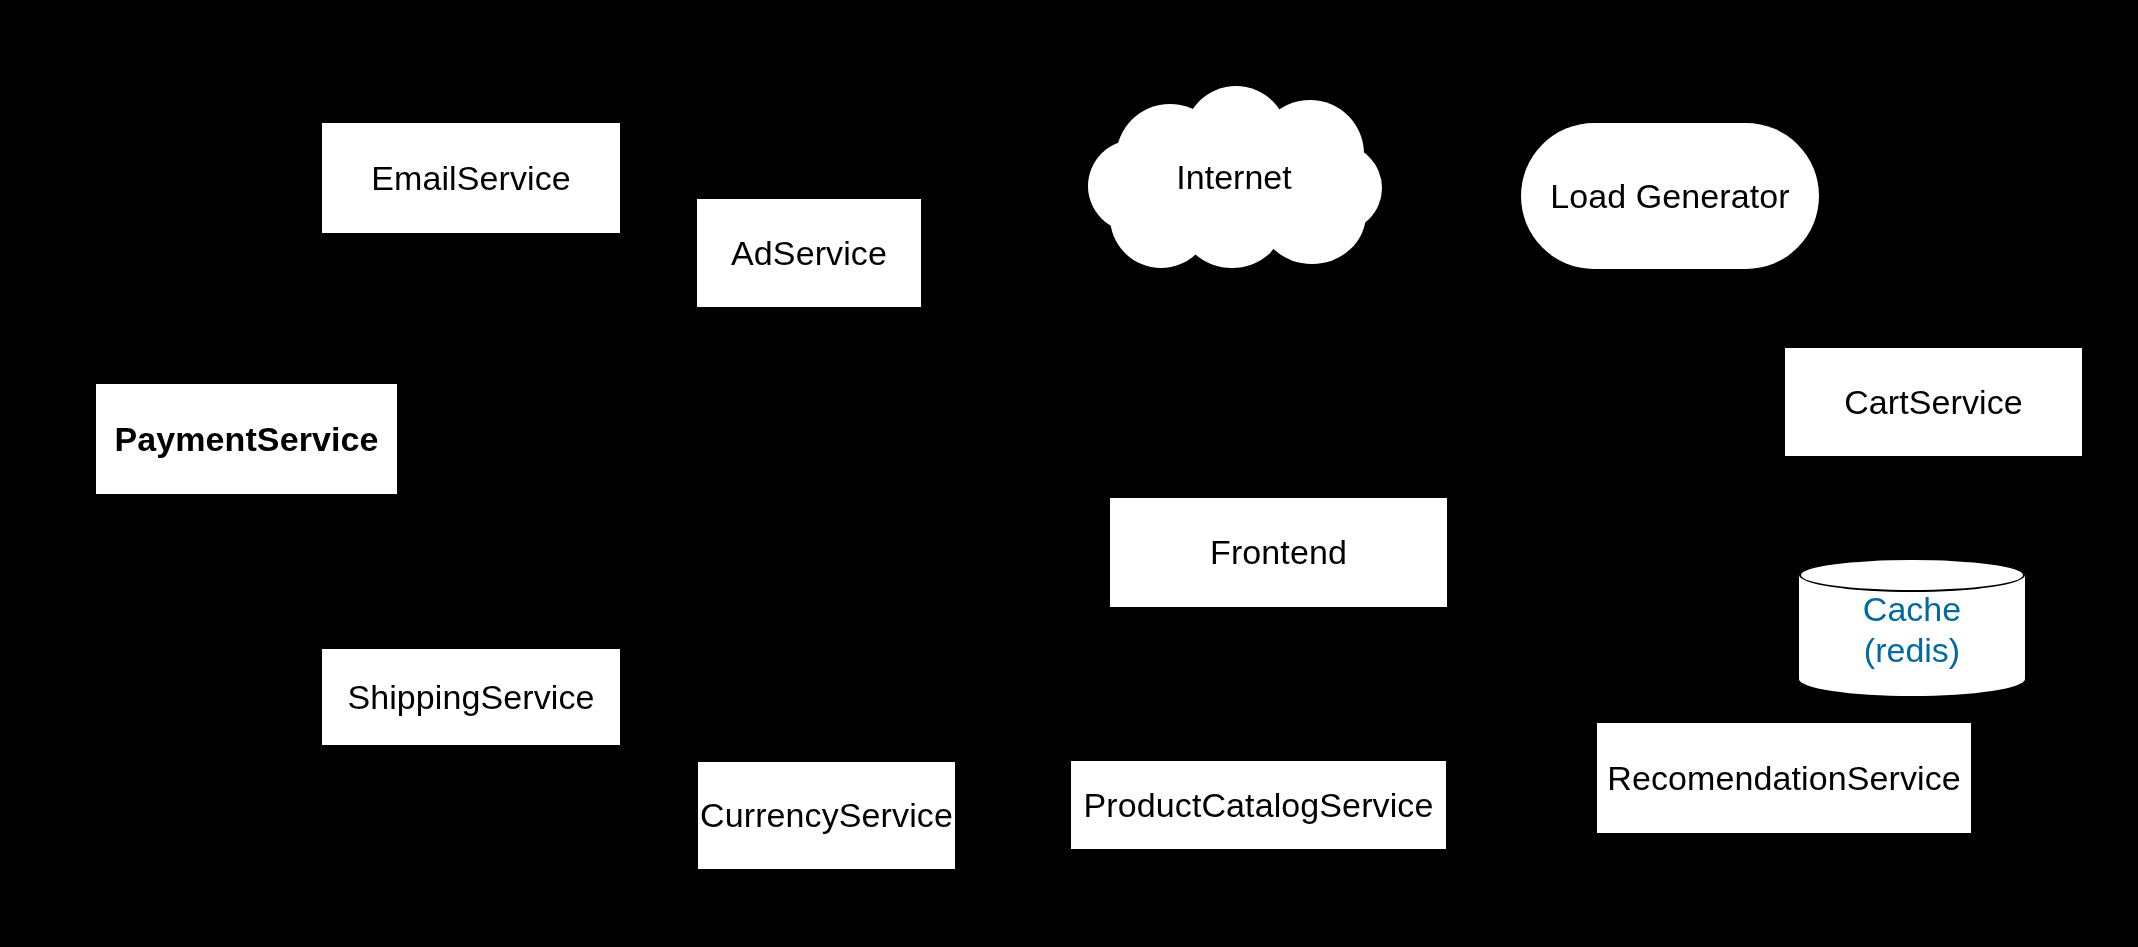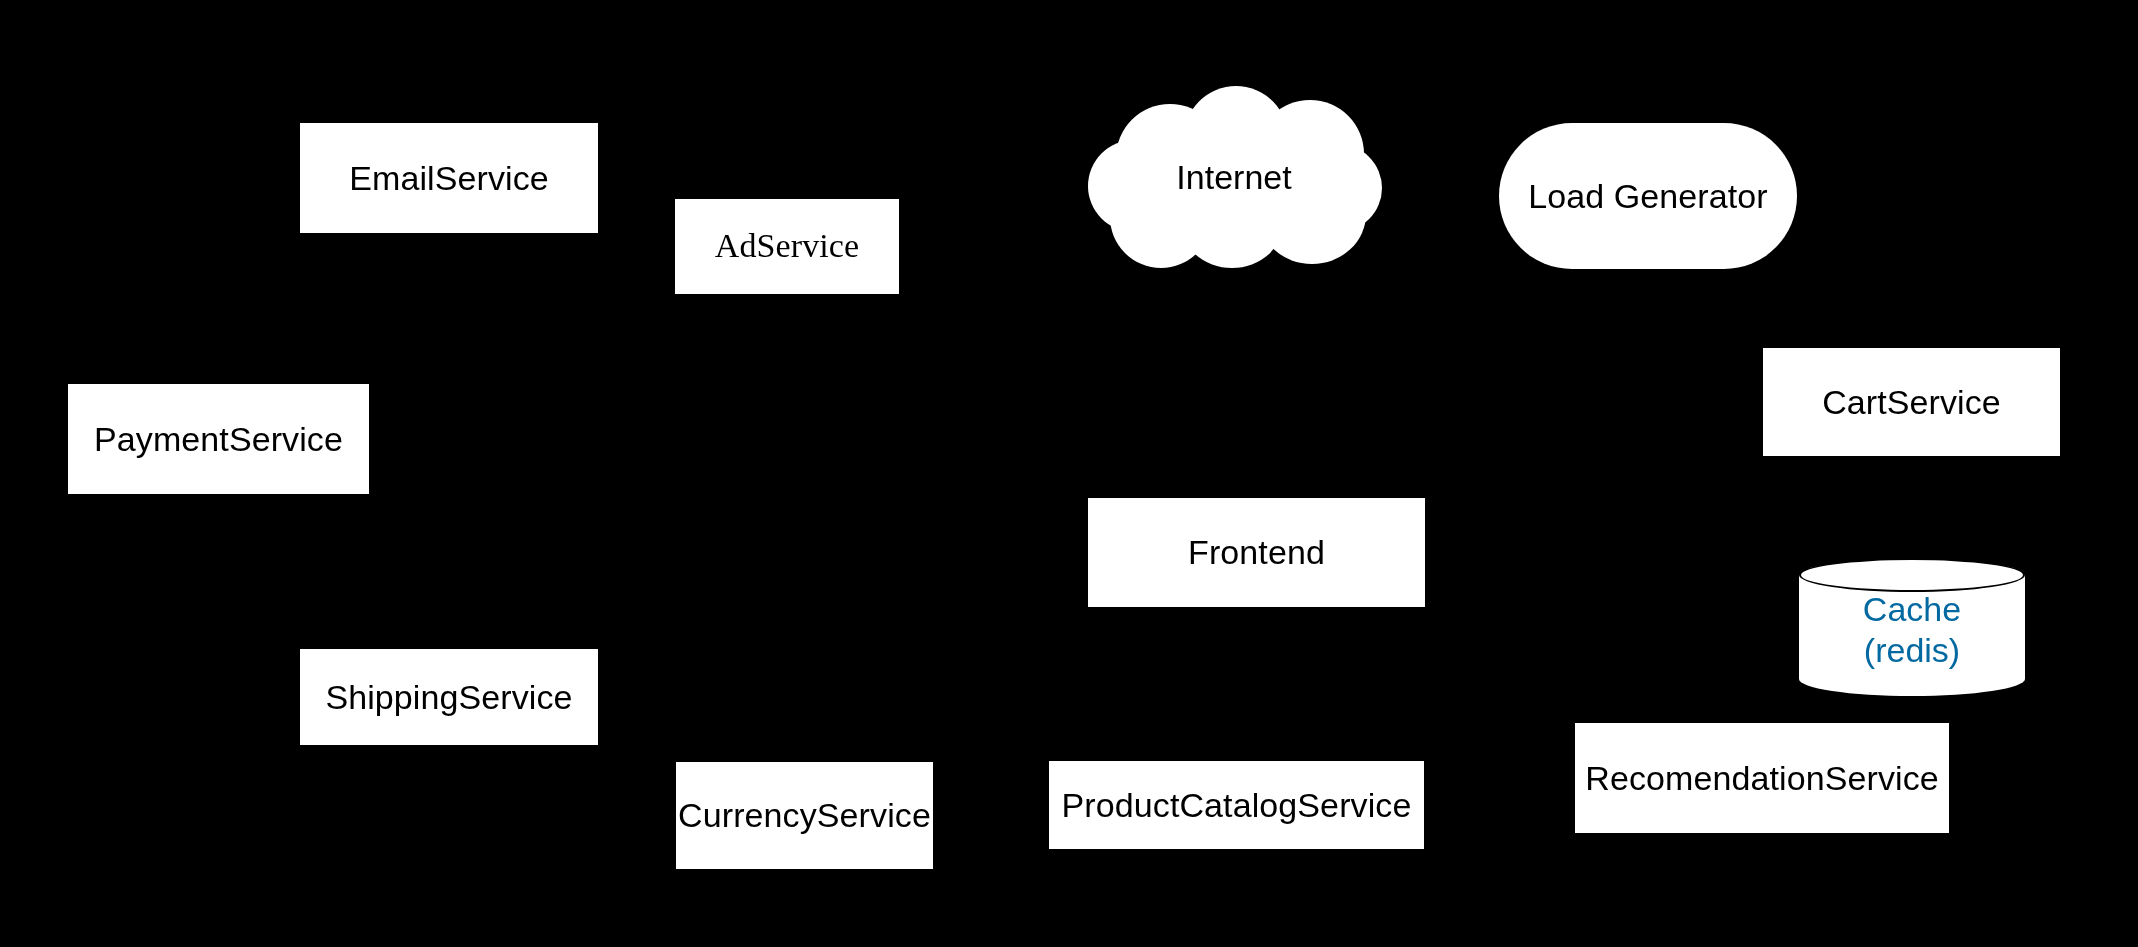--- a/index.html
+++ b/index.html
@@ -27,20 +27,21 @@
     display: flex;
     align-items: center;
     justify-content: center;
     text-align: center;
     font-family: "Liberation Sans", sans-serif;
     font-size: 34px;
     line-height: 1.18;
     font-weight: 400;
     letter-spacing: 0.1px;
     white-space: pre-line;
+    margin-left: 22px;
   }
   .node.box {
     border-radius: 0;
   }
   .node.pill {
     border-radius: 73px;
   }
   
   .cloud {
     position: absolute;
@@ -113,42 +114,42 @@
 </style>
 </head>
 <body>
 
 <div id="canvas">
 
   <div class="node box" style="left:300px; top:123px; width:298px; height:110px;">
     <span>EmailService</span>
   </div>
 
-  <div class="node box" style="left:675px; top:199px; width:224px; height:95px;font-family:Liberation Serif, serif;">
+  <div class="node box" style="left:675px; top:199px; width:224px; height:108px;">
     <span>AdService</span>
   </div>
 
   <div class="cloud" style="left:1088px; top:86px; width:294px; height:182px;">
     <span class="lobe" style="left:28px;  top:18px;  width:108px; height:108px;"></span>
     <span class="lobe" style="left:96px;  top:0px;   width:104px; height:104px;"></span>
     <span class="lobe" style="left:168px; top:14px;  width:108px; height:108px;"></span>
     <span class="lobe" style="left:0px;   top:54px;  width:92px;  height:92px;"></span>
     <span class="lobe" style="left:206px; top:58px;  width:88px;  height:88px;"></span>
     <span class="lobe" style="left:22px;  top:80px;  width:102px; height:102px;"></span>
     <span class="lobe" style="left:92px;  top:88px;  width:104px; height:94px;"></span>
     <span class="lobe" style="left:170px; top:78px;  width:108px; height:100px;"></span>
     <span class="lobe" style="left:56px;  top:40px;  width:186px; height:108px; border-radius:54px;"></span>
     <span class="cloud-label">Internet</span>
   </div>
 
   <div class="node pill" style="left:1499px; top:123px; width:298px; height:146px;">
     <span>Load Generator</span>
   </div>
 
-  <div class="node box" style="left:68px; top:384px; width:301px; height:110px;">
+  <div class="node box" style="left:74px; top:384px; width:301px; height:110px;font-weight:bold;">
     <span>PaymentService</span>
   </div>
 
 
   <div class="node box" style="left:1763px; top:348px; width:297px; height:108px;">
     <span>CartService</span>
   </div>
 
   <div class="node box" style="left:1088px; top:498px; width:337px; height:109px;">
     <span>Frontend</span>

